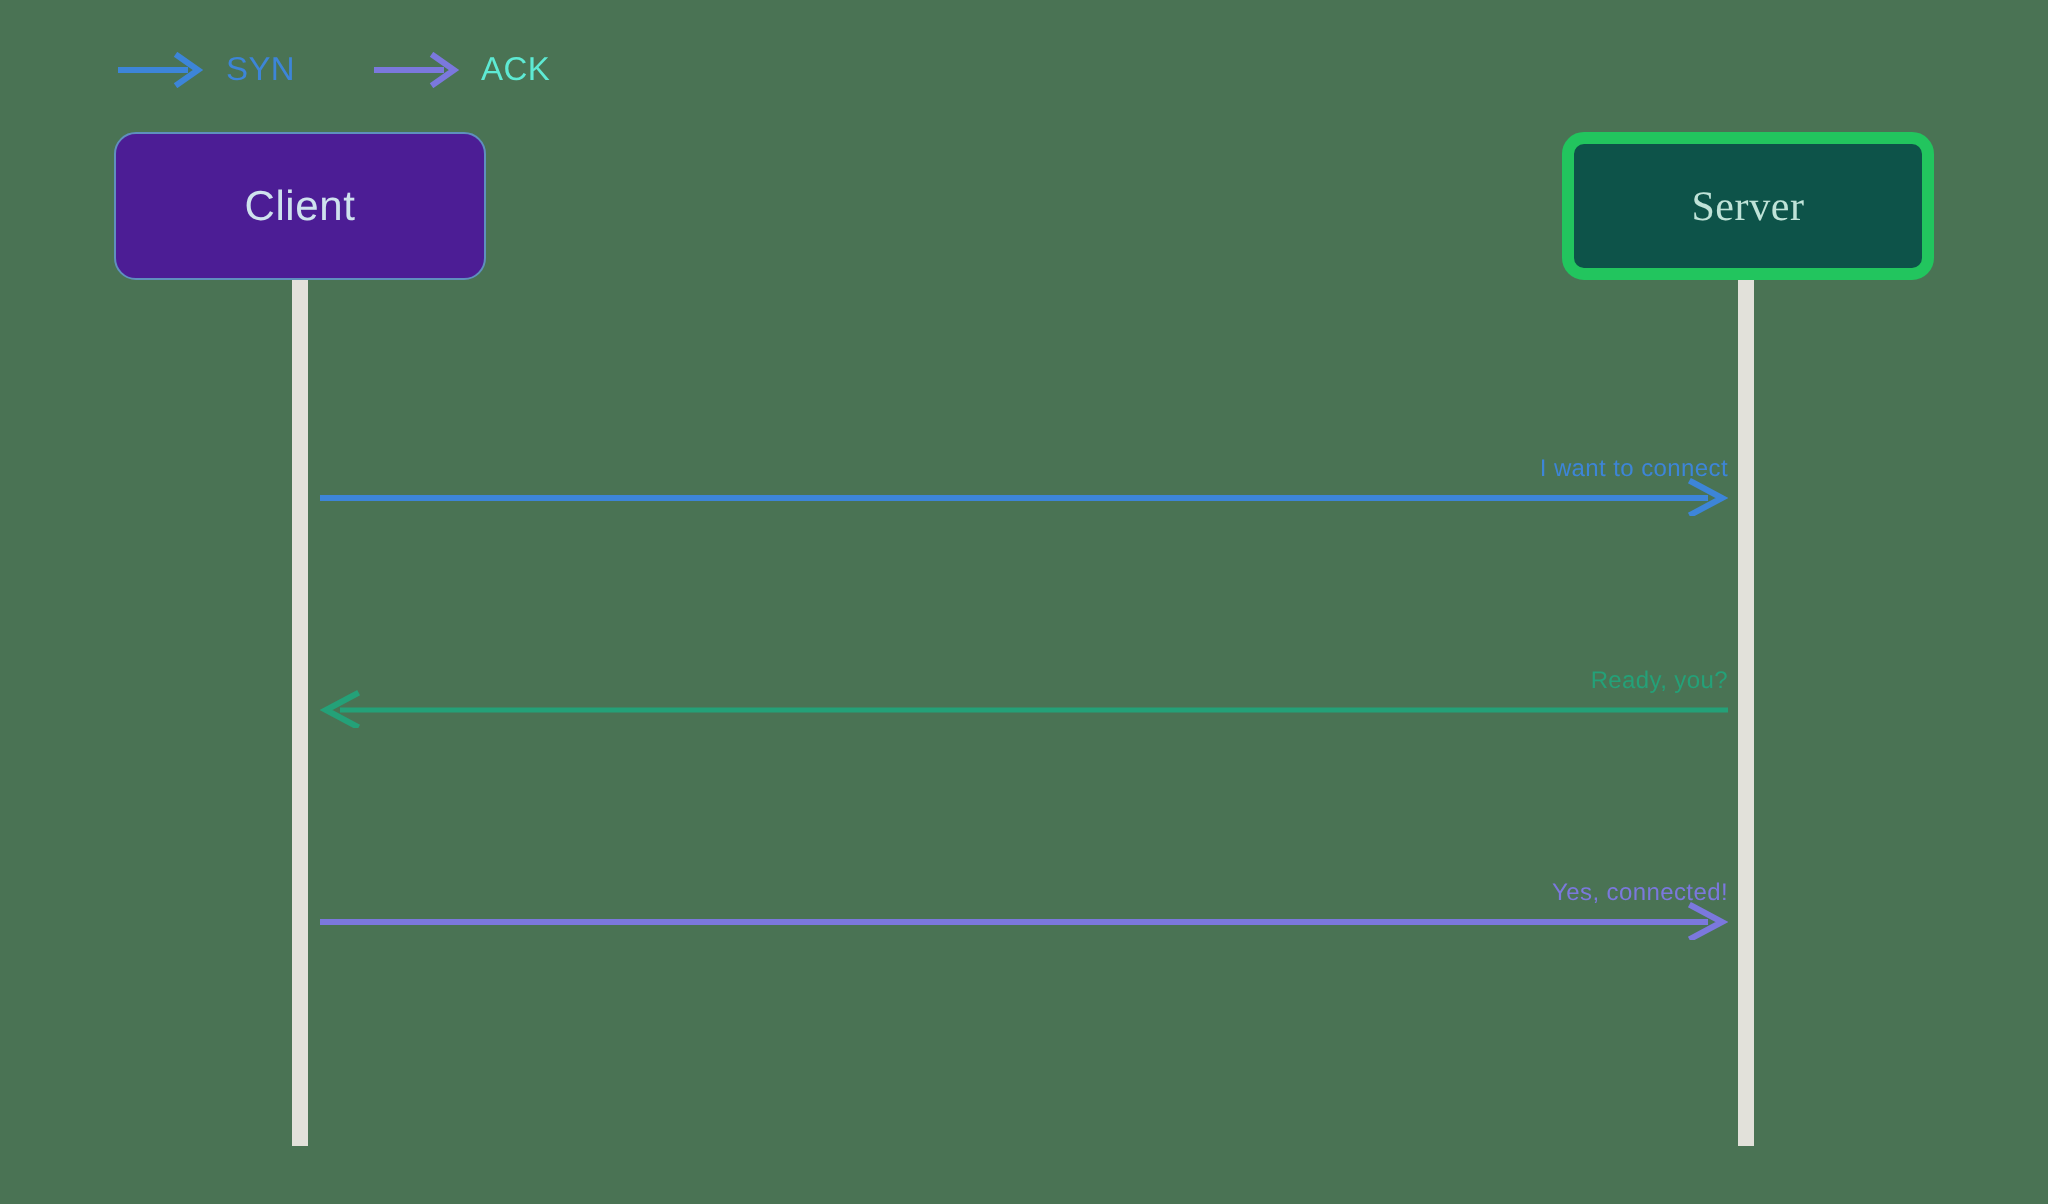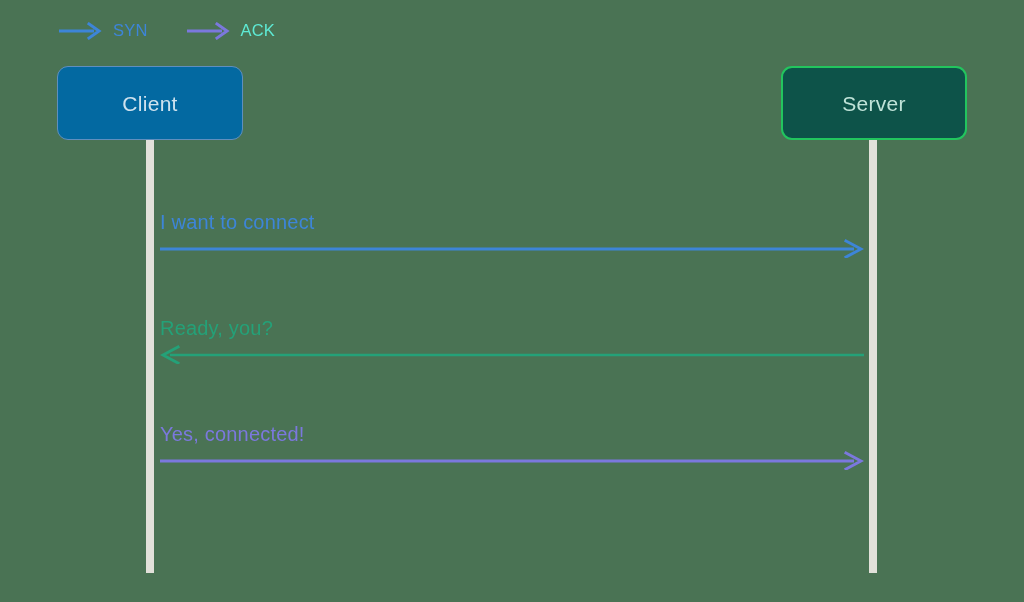--- a/index.html
+++ b/index.html
@@ -24,20 +24,21 @@
     position: absolute;
     left: 58px;
     top: 22px;
     display: flex;
     align-items: center;
     gap: 38px;
     height: 26px;
   }
   .legend-item {
     display: flex;
+    align-items: center;
     gap: 9px;
     height: 26px;
   }
   .legend-arrow {
     width: 46px;
     height: 18px;
     display: block;
   }
   .legend-label {
     font-size: 16.5px;
@@ -59,28 +60,29 @@
   }
   .participant-label {
     font-size: 21px;
     color: #cfe2ee;
     letter-spacing: .3px;
     line-height: 1;
   }
   #client-box {
     left: 57px;
     top: 66px;
-    background: #0369a1;
+    background: #4c1d95;
     border: 1px solid #5f8fbe;
   }
   #server-box {
     left: 781px;
     top: 66px;
     background: #0d5349;
-    border: 2px solid #22c55e;
+    border: 6px solid #22c55e;
+    font-family: Liberation Serif, serif;
   }
   #server-box .participant-label { color: #bfe3d8; }
 
   
   .lifeline {
     position: absolute;
     width: 8px;
     top: 140px;
     height: 433px;
     background: #e2e1da;
@@ -91,24 +93,24 @@
   
   .message {
     position: absolute;
     left: 160px;
     width: 704px;
     height: 46px;
   }
   .message-label {
     position: absolute;
     left: 0;
-    top: 0;
+    top: 16px;
     width: 704px;
-    text-align: left;
-    font-size: 20px;
+    text-align: right;
+    font-size: 12px;
     letter-spacing: .2px;
     line-height: 1;
   }
   .message-arrow {
     position: absolute;
     left: 0;
     bottom: 0;
     width: 704px;
     height: 22px;
     display: block;

